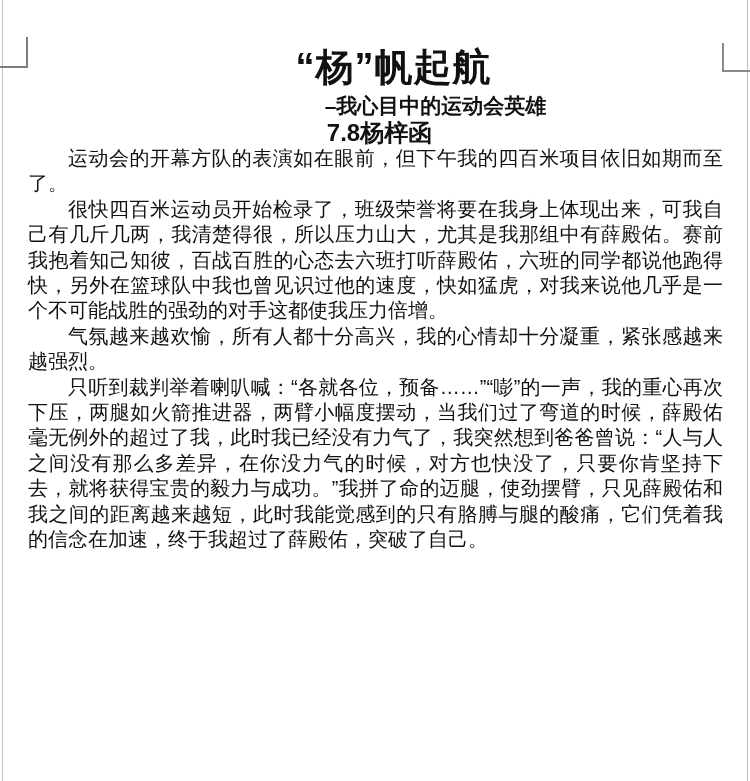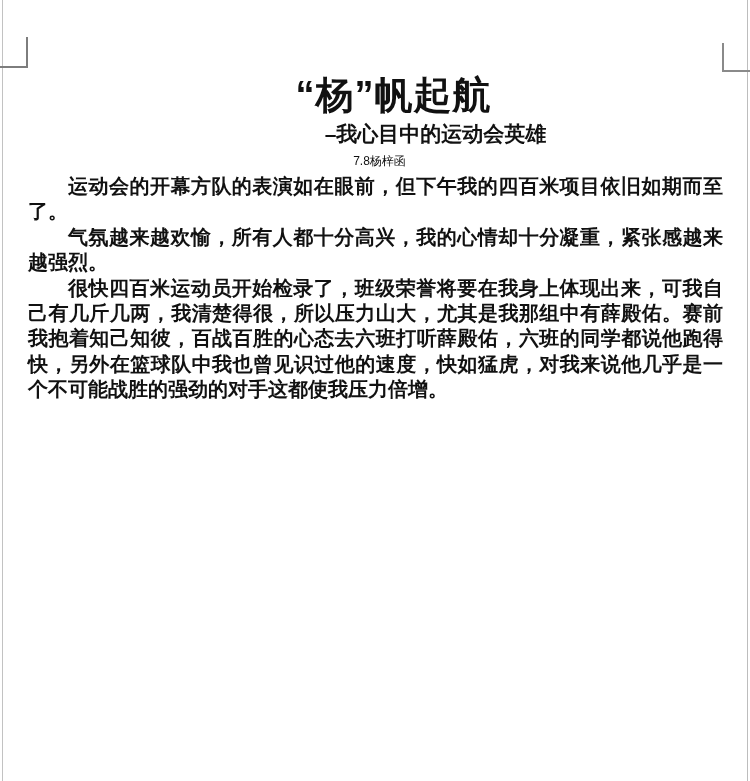--- a/index.html
+++ b/index.html
@@ -39,21 +39,21 @@
   .crop-tr {
     left: 722px; top: 43px; width: 28px; height: 29px;
     border-left: 2px solid #8a8a8a;
     border-bottom: 2px solid #8a8a8a;
   }
   .content {
     position: absolute;
     left: 28px;
     top: 0;
     width: 695px;
-    padding-top: 72px;
+    padding-top: 44px;
   }
   .doc-title {
     text-align: center;
     transform: translateX(18px);
     font-size: 38px;
     font-weight: 700;
     line-height: 46px;
     letter-spacing: 1px;
     white-space: nowrap;
   }
@@ -62,29 +62,29 @@
     transform: translateX(60px);
     font-size: 21px;
     font-weight: 700;
     line-height: 28px;
     margin-top: 2px;
     white-space: nowrap;
   }
   .doc-byline {
     text-align: center;
     transform: translateX(4px);
-    font-size: 12px;
-    font-weight: 400;
+    font-size: 24px;
+    font-weight: 700;
     line-height: 26px;
     white-space: nowrap;
   }
   .body-text p {
     margin: 0;
     font-size: 20px;
-    font-weight: 700;
+    font-weight: 400;
     line-height: 25.4px;
     text-align: justify;
     text-indent: 2em;
     letter-spacing: 0;
   }
 </style>
 </head>
 <body>
 
 <div class="page">
@@ -92,17 +92,18 @@
   <div class="edge-line edge-right"></div>
   <div class="crop-mark crop-tl"></div>
   <div class="crop-mark crop-tr"></div>
 
   <div class="content">
     <div class="doc-title">“杨”帆起航</div>
     <div class="doc-subtitle">–我心目中的运动会英雄</div>
     <div class="doc-byline">7.8杨梓函</div>
     <div class="body-text">
         <p>运动会的开幕方队的表演如在眼前，但下午我的四百米项目依旧如期而至了。</p>
+        <p>很快四百米运动员开始检录了，班级荣誉将要在我身上体现出来，可我自己有几斤几两，我清楚得很，所以压力山大，尤其是我那组中有薛殿佑。赛前我抱着知己知彼，百战百胜的心态去六班打听薛殿佑，六班的同学都说他跑得快，另外在篮球队中我也曾见识过他的速度，快如猛虎，对我来说他几乎是一个不可能战胜的强劲的对手这都使我压力倍增。</p>
         <p>气氛越来越欢愉，所有人都十分高兴，我的心情却十分凝重，紧张感越来越强烈。</p>
-        <p>很快四百米运动员开始检录了，班级荣誉将要在我身上体现出来，可我自己有几斤几两，我清楚得很，所以压力山大，尤其是我那组中有薛殿佑。赛前我抱着知己知彼，百战百胜的心态去六班打听薛殿佑，六班的同学都说他跑得快，另外在篮球队中我也曾见识过他的速度，快如猛虎，对我来说他几乎是一个不可能战胜的强劲的对手这都使我压力倍增。</p>
+        <p>只听到裁判举着喇叭喊：“各就各位，预备……”“嘭”的一声，我的重心再次下压，两腿如火箭推进器，两臂小幅度摆动，当我们过了弯道的时候，薛殿佑毫无例外的超过了我，此时我已经没有力气了，我突然想到爸爸曾说：“人与人之间没有那么多差异，在你没力气的时候，对方也快没了，只要你肯坚持下去，就将获得宝贵的毅力与成功。”我拼了命的迈腿，使劲摆臂，只见薛殿佑和我之间的距离越来越短，此时我能觉感到的只有胳膊与腿的酸痛，它们凭着我的信念在加速，终于我超过了薛殿佑，突破了自己。</p>
       </div>
   </div>
 </div>
 
 </body></html>

